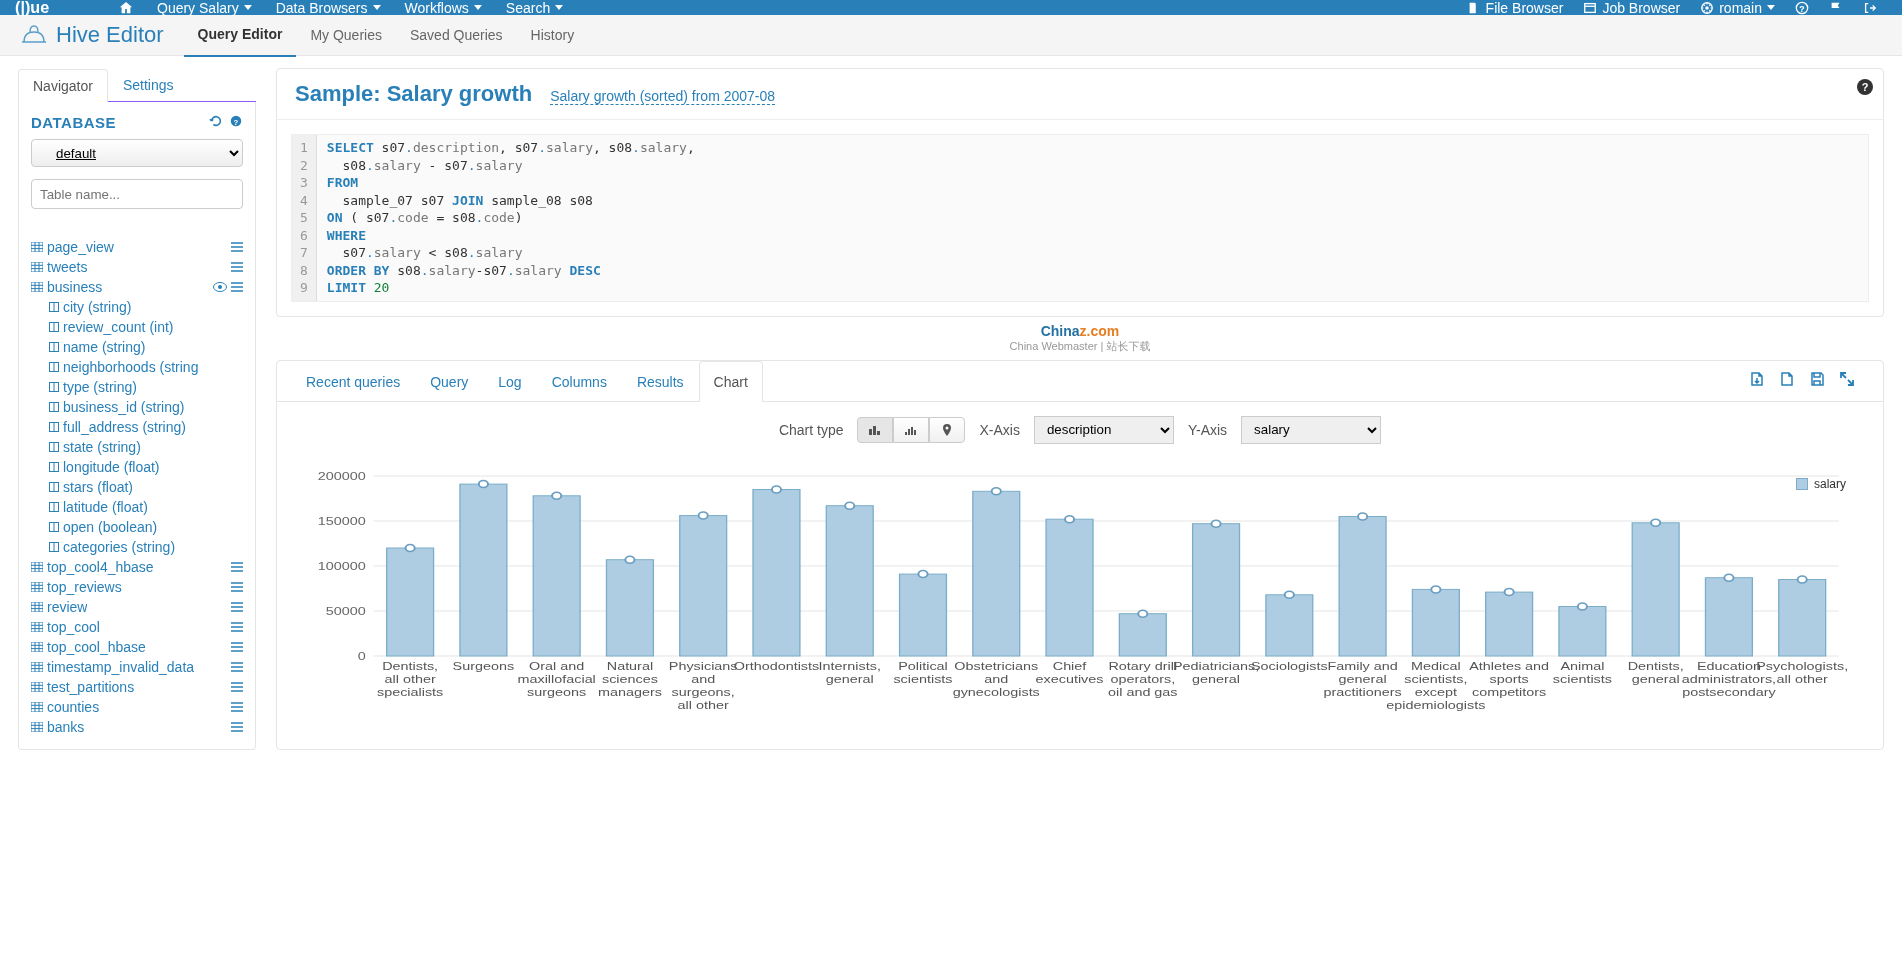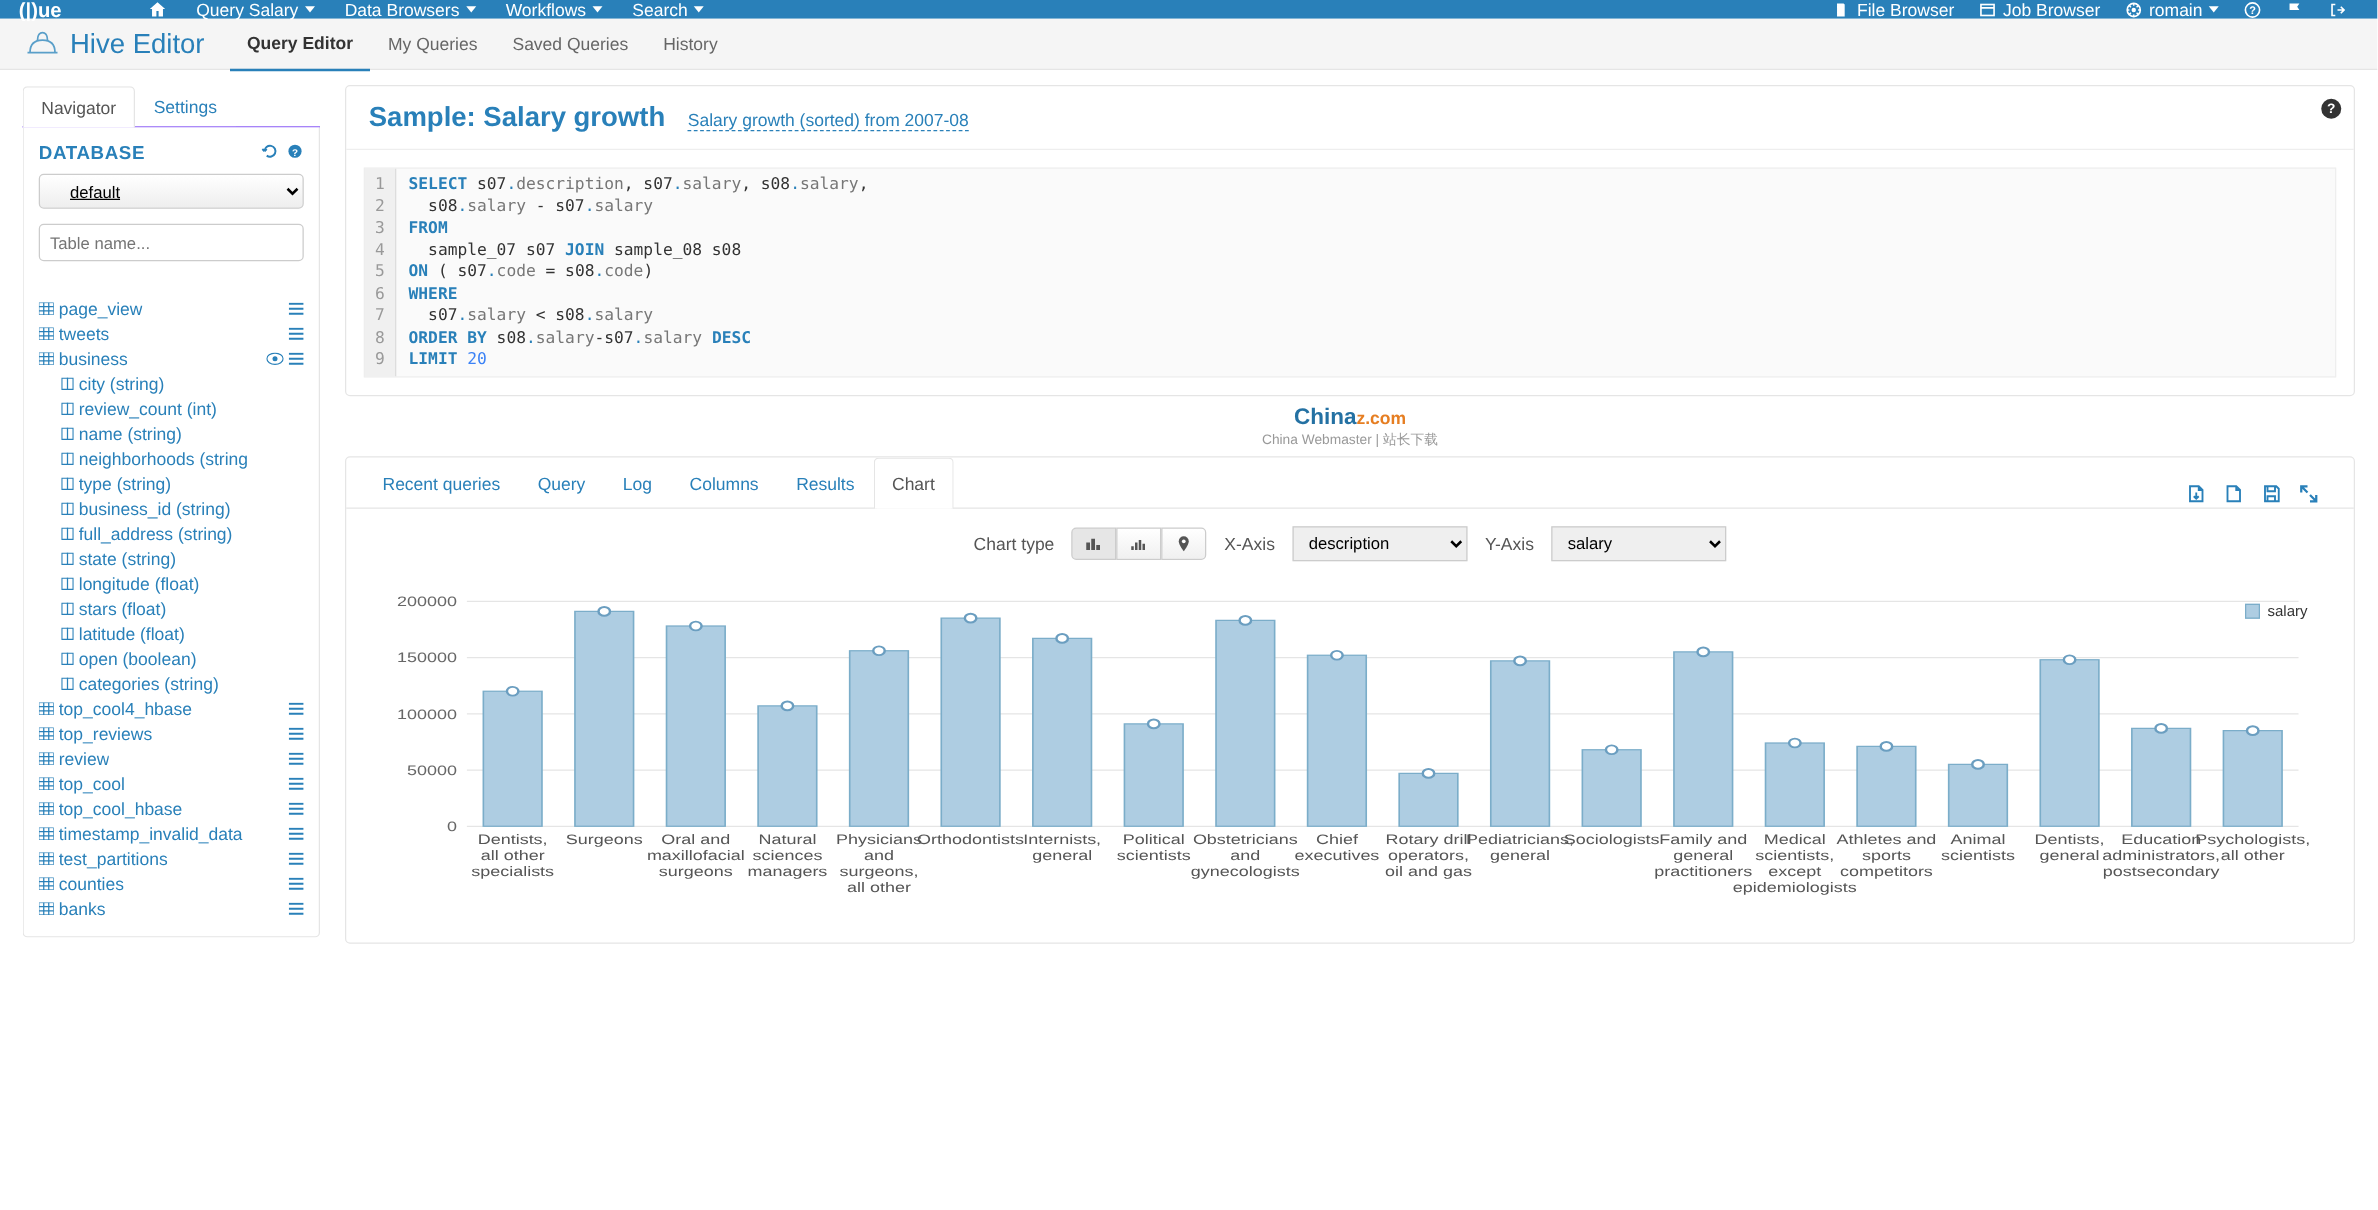--- a/index.html
+++ b/index.html
@@ -50,33 +50,33 @@
 .q-desc { color: #2980b9; border-bottom: 1px dashed #2980b9; cursor: pointer; }
 .q-help { position: absolute; right: 10px; top: 10px; background: #333; color: #fff; width: 16px; height: 16px; border-radius: 50%; display: flex; align-items: center; justify-content: center; font-size: 11px; font-weight: bold; cursor: pointer; }
 
 .editor { display: flex; background: #fafafa; border: 1px solid #eee; margin: 14px; font-family: Menlo, Monaco, Consolas, monospace; font-size: 13px; line-height: 1.35; }
 .gutter { background: #f0f0f0; color: #999; padding: 4px 8px; text-align: right; border-right: 1px solid #ddd; }
 .gutter div { }
 .code { padding: 4px 10px; white-space: pre; flex: 1; }
 .kw { color: #2980b9; font-weight: bold; }
 .dot { color: #2980b9; }
 .attr { color: #777; }
-.num { color: #3b82f6; }
+.num { color: #15803d; }
 
 .btn-row { padding: 10px 14px 16px; display: flex; align-items: center; gap: 8px; }
 .btn { border: 1px solid #ccc; background: linear-gradient(#fff,#f0f0f0); color: #333; padding: 7px 14px; border-radius: 4px; cursor: pointer; font-size: 14px; }
 .btn-primary { background: #2980b9; border-color: #2471a3; color: #fff; }
 .btn-row .or-text { color: #888; margin: 0 4px; }
 .more-dots { margin-left: auto; color: #666; cursor: pointer; font-weight: bold; padding: 0 10px; }
 
 .watermark { text-align: center; font-size: 11px; color: #999; margin: -8px 0 6px; }
-.watermark .brand { color: #2471a3; font-weight: bold; font-size: 18px; }
+.watermark .brand { color: #2471a3; font-weight: bold; font-size: 14px; }
 .watermark .brand2 { color: #e67e22; font-weight: bold; font-size: 14px; }
 
-.result-tabs { display: flex; border-bottom: 1px solid #e5e5e5; padding: 0 14px; align-items: flex-end; }
+.result-tabs { display: flex; border-bottom: 1px solid #e5e5e5; padding: 0 14px; align-items: center; }
 .result-tab { padding: 12px 14px; color: #2980b9; cursor: pointer; border: 1px solid transparent; border-bottom: none; margin-bottom: -1px; }
 .result-tab.active { color: #555; border-color: #e5e5e5; border-radius: 4px 4px 0 0; background: #fff; }
 .result-actions { margin-left: auto; padding-right: 14px; display: flex; gap: 14px; color: #2980b9; }
 .result-actions span { cursor: pointer; }
 
 .chart-controls { display: flex; justify-content: center; align-items: center; gap: 14px; padding: 14px; color: #555; }
 .chart-controls .label { }
 .bt-group { display: flex; }
 .bt-group .bt { border: 1px solid #ccc; background: linear-gradient(#fff,#f0f0f0); padding: 5px 10px; cursor: pointer; font-size: 12px; display: flex; align-items: center; }
 .bt-group .bt:first-child { border-radius: 4px 0 0 4px; }

